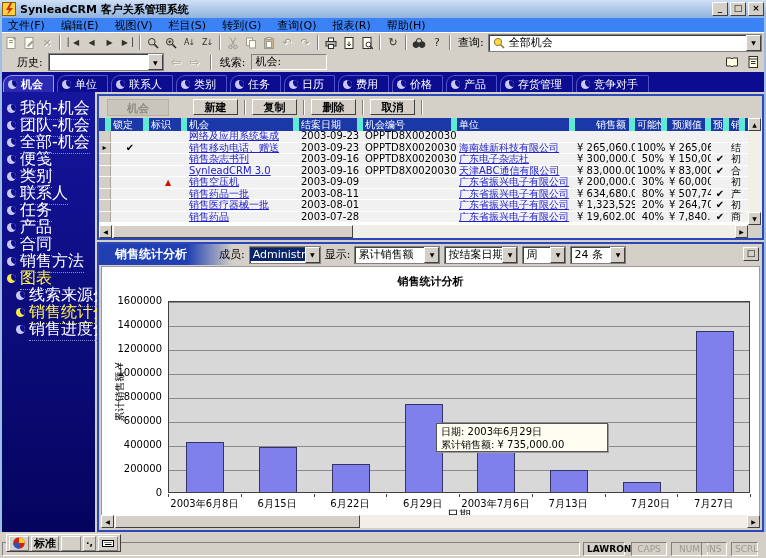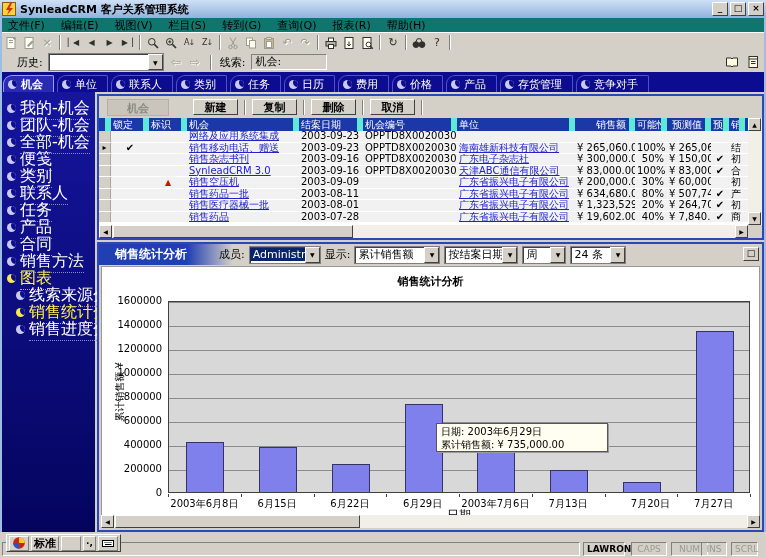--- a/index.html
+++ b/index.html
@@ -11,21 +11,21 @@
   #titlebar { position:absolute; left:0; top:0; width:766px; height:18px;
     background:linear-gradient(to bottom,#cfe0f5,#8fb2dd);
     display:flex; align-items:center; gap:4px; padding:0 2px; }
   #title-text { font-weight:bold; flex:1; font-size:11px; }
   .winbtn { width:16px; height:14px; background:#d4d0c8; border:1px solid;
     border-color:#fff #404040 #404040 #fff; font-size:9px; line-height:11px;
     text-align:center; font-weight:bold; }
 
   
   #menubar { position:absolute; left:0; top:18px; width:766px; height:15px;
-    display:flex; align-items:center; background:#0f766e; border-bottom:1px solid #fff; }
+    display:flex; align-items:center; background:#3b82f6; border-bottom:1px solid #fff; }
   .menu-item { padding:0 8px; line-height:15px; }
   #toolbar { position:absolute; left:0; top:33px; width:766px; height:19px;
     display:flex; align-items:center; padding-left:2px; }
   .tb-icon { width:18px; height:16px; display:flex; align-items:center;
     justify-content:center; font-size:11px; color:#30302c; white-space:nowrap; }
   .tb-icon.small { font-size:8px; letter-spacing:-1px; }
   .tb-icon.disabled { color:#9b9b8e; text-shadow:1px 1px 0 #fff; }
   .tb-sep { width:2px; height:15px; border-left:1px solid #808080;
     border-right:1px solid #fff; margin:0 3px; }
   .combo { display:flex; align-items:center; background:#fff;
@@ -271,20 +271,35 @@
     <span class="tb-sep"></span>
     <span class="tb-icon">
       <svg width="14" height="14" viewBox="0 0 14 14" fill="none" stroke="currentColor" stroke-width="1">
         <circle cx="4" cy="8.6" r="2.9" fill="currentColor"></circle>
         <circle cx="10" cy="8.6" r="2.9" fill="currentColor"></circle>
         <path d="M4 5.5 L5.3 2.8 h3.4 L10 5.5"></path>
       </svg>
     </span>
     <span class="tb-icon">?</span>
     <span class="tb-sep"></span>
+    <div id="query-area">
+      <span>查询:</span>
+      <div class="combo" id="query-combo">
+        <span class="combo-text" style="display: flex; align-items: center; gap: 3px;">
+          <span>
+            <svg width="14" height="14" viewBox="0 0 14 14" fill="none" stroke="currentColor" stroke-width="1">
+              <circle cx="6" cy="6" r="3.6" fill="#ffd94a" stroke="#8a7a20"></circle>
+              <path d="M8.7 8.7 L12 12" stroke="#8a7a20" stroke-width="1.6"></path>
+            </svg>
+          </span>
+          <span>全部机会</span>
+        </span>
+        <span class="combo-btn">▼</span>
+      </div>
+    </div>
   </div>
 
 <div id="historybar">
   <span>历史:</span>
   <div class="combo" id="history-combo">
     <span class="combo-text"></span>
     <span class="combo-btn">▼</span>
   </div>
   <span class="nav-arrow">⇦</span>
   <span class="nav-arrow">⇨</span>

